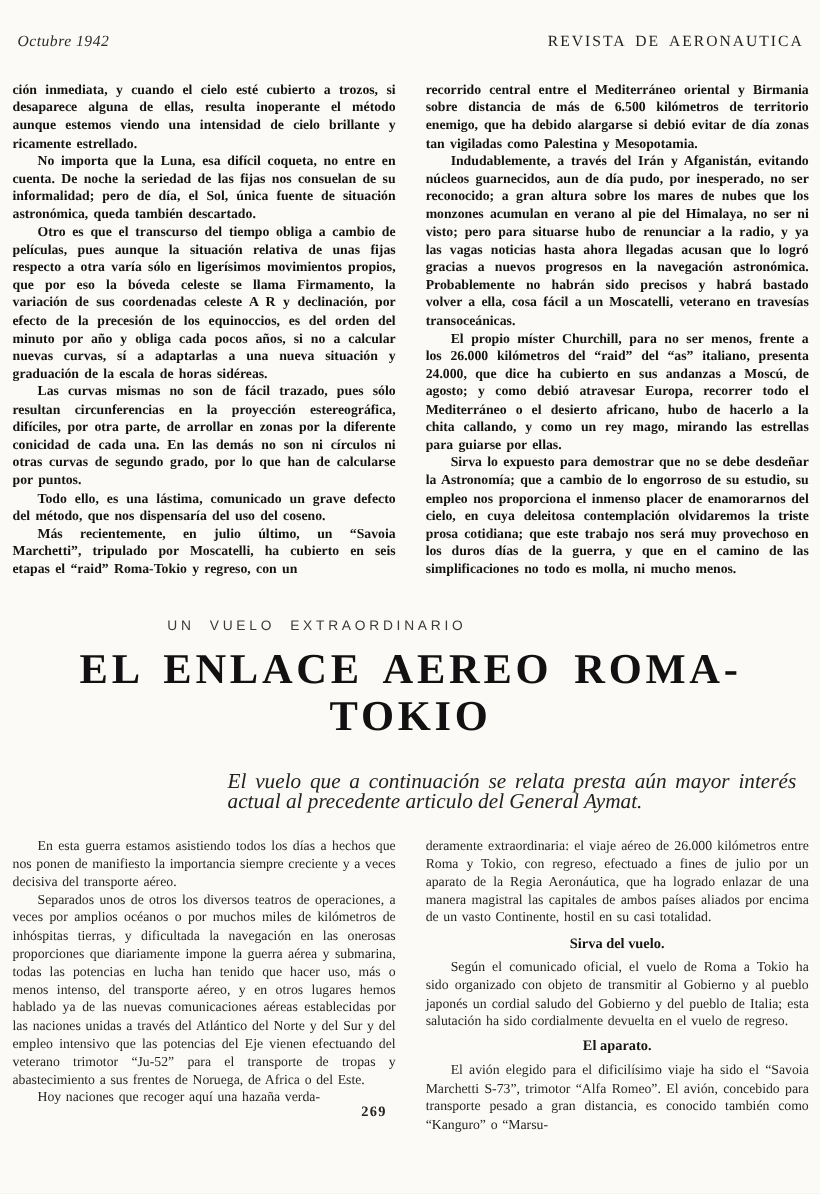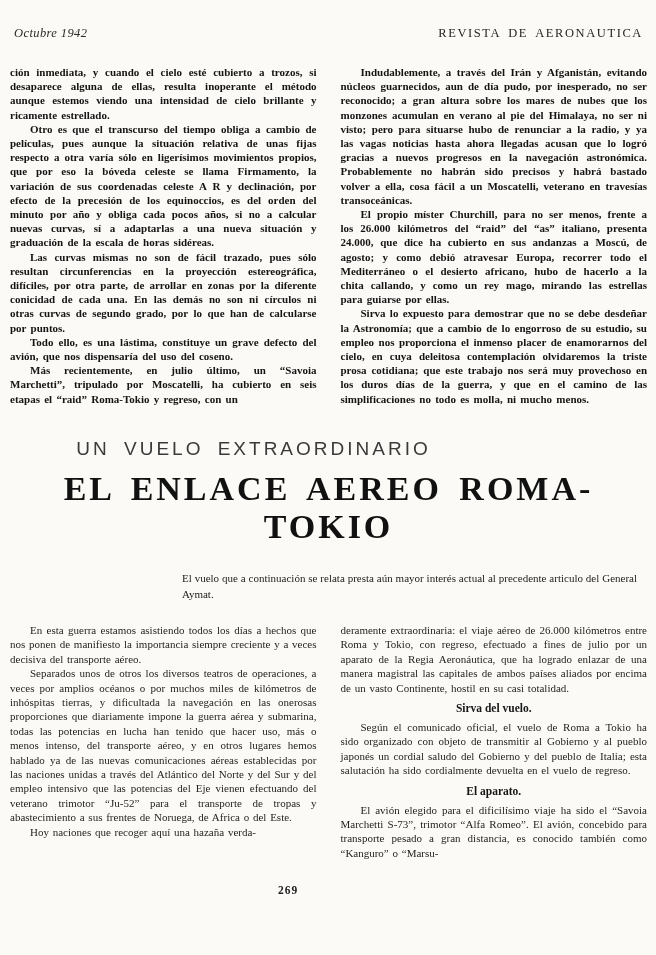--- a/index.html
+++ b/index.html
@@ -32,83 +32,86 @@
     font-weight:bold;
     color:#141414;
     word-spacing:1.5px;
   }
   .cols p.noindent{text-indent:0;}
   .kicker{
     margin-top:32px;
     text-align:center;
     padding-right:150px;
     font-family:"Liberation Sans", sans-serif;
-    font-size:19px;
+    font-size:11px;
     letter-spacing:3px;
     word-spacing:6px;
     color:#3a3a3a;
   }
   .headline{
     margin:10px 0 0 0;
     text-align:center;
     font-size:34px;
     font-weight:bold;
     letter-spacing:3px;
     word-spacing:6px;
     color:#111;
   }
   .lede{
     margin:24px 10px 0 172px;
-    font-size:11px;
+    font-style:italic;
+    font-size:17px;
     line-height:16.5px;
     text-align:justify;
     color:#222;
   }
   .main-article{margin-top:20px;}
   .main-article .col p{
     font-size:11px;line-height:14.4px;
     font-weight:normal;
     color:#242424;
     word-spacing:1px;
   }
   .main-article h3{
     margin:7px 0 6px 0;
     text-align:center;
     font-size:11.5px;
     font-weight:bold;
     color:#161616;
   }
   .pageno{
     position:absolute;
-    left:278px;top:884px;
+    left:289px;top:884px;
     font-size:11.5px;
     font-weight:bold;
     color:#222;
     letter-spacing:1px;
   }
 </style>
 </head>
 <body>
 
 <div class="page">
 
   <div class="header">
     <span class="issue">Octubre 1942</span>
     <span class="journal">REVISTA DE AERONAUTICA</span>
   </div>
 
   <div class="cols top-article">
     <div class="col">
       <p class="noindent">ción inmediata, y cuando el cielo esté cubierto a trozos, si desaparece alguna de ellas, resulta inoperante el método aunque estemos viendo una intensidad de cielo brillante y ricamente estrellado.</p>
+      <p>No importa que la Luna, esa difícil coqueta, no entre en cuenta. De noche la seriedad de las fijas nos consuelan de su informalidad; pero de día, el Sol, única fuente de situación astronómica, queda también descartado.</p>
       <p>Otro es que el transcurso del tiempo obliga a cambio de películas, pues aunque la situación relativa de unas fijas respecto a otra varía sólo en ligerísimos movimientos propios, que por eso la bóveda celeste se llama Firmamento, la variación de sus coordenadas celeste A R y declinación, por efecto de la precesión de los equinoccios, es del orden del minuto por año y obliga cada pocos años, si no a calcular nuevas curvas, sí a adaptarlas a una nueva situación y graduación de la escala de horas sidéreas.</p>
       <p>Las curvas mismas no son de fácil trazado, pues sólo resultan circunferencias en la proyección estereográfica, difíciles, por otra parte, de arrollar en zonas por la diferente conicidad de cada una. En las demás no son ni círculos ni otras curvas de segundo grado, por lo que han de calcularse por puntos.</p>
-      <p>Todo ello, es una lástima, constituye un grave defecto del avión, que nos dispensaría del uso del coseno.</p>
+      <p>Todo ello, es una lástima, comunicado un grave defecto del método, que nos dispensaría del uso del coseno.</p>
       <p>Más recientemente, en julio último, un “Savoia Marchetti”, tripulado por Moscatelli, ha cubierto en seis etapas el “raid” Roma-Tokio y regreso, con un</p>
     </div>
     <div class="col">
+      <p class="noindent">recorrido central entre el Mediterráneo oriental y Birmania sobre distancia de más de 6.500 kilómetros de territorio enemigo, que ha debido alargarse si debió evitar de día zonas tan vigiladas como Palestina y Mesopotamia.</p>
       <p>Indudablemente, a través del Irán y Afganistán, evitando núcleos guarnecidos, aun de día pudo, por inesperado, no ser reconocido; a gran altura sobre los mares de nubes que los monzones acumulan en verano al pie del Himalaya, no ser ni visto; pero para situarse hubo de renunciar a la radio, y ya las vagas noticias hasta ahora llegadas acusan que lo logró gracias a nuevos progresos en la navegación astronómica. Probablemente no habrán sido precisos y habrá bastado volver a ella, cosa fácil a un Moscatelli, veterano en travesías transoceánicas.</p>
       <p>El propio míster Churchill, para no ser menos, frente a los 26.000 kilómetros del “raid” del “as” italiano, presenta 24.000, que dice ha cubierto en sus andanzas a Moscú, de agosto; y como debió atravesar Europa, recorrer todo el Mediterráneo o el desierto africano, hubo de hacerlo a la chita callando, y como un rey mago, mirando las estrellas para guiarse por ellas.</p>
       <p>Sirva lo expuesto para demostrar que no se debe desdeñar la Astronomía; que a cambio de lo engorroso de su estudio, su empleo nos proporciona el inmenso placer de enamorarnos del cielo, en cuya deleitosa contemplación olvidaremos la triste prosa cotidiana; que este trabajo nos será muy provechoso en los duros días de la guerra, y que en el camino de las simplificaciones no todo es molla, ni mucho menos.</p>
     </div>
   </div>
 
   <div class="kicker">UN VUELO EXTRAORDINARIO</div>
   <h1 class="headline">EL ENLACE AEREO ROMA-TOKIO</h1>
   <div class="lede">El vuelo que a continuación se relata presta aún mayor interés actual al precedente articulo del General Aymat.</div>
 

